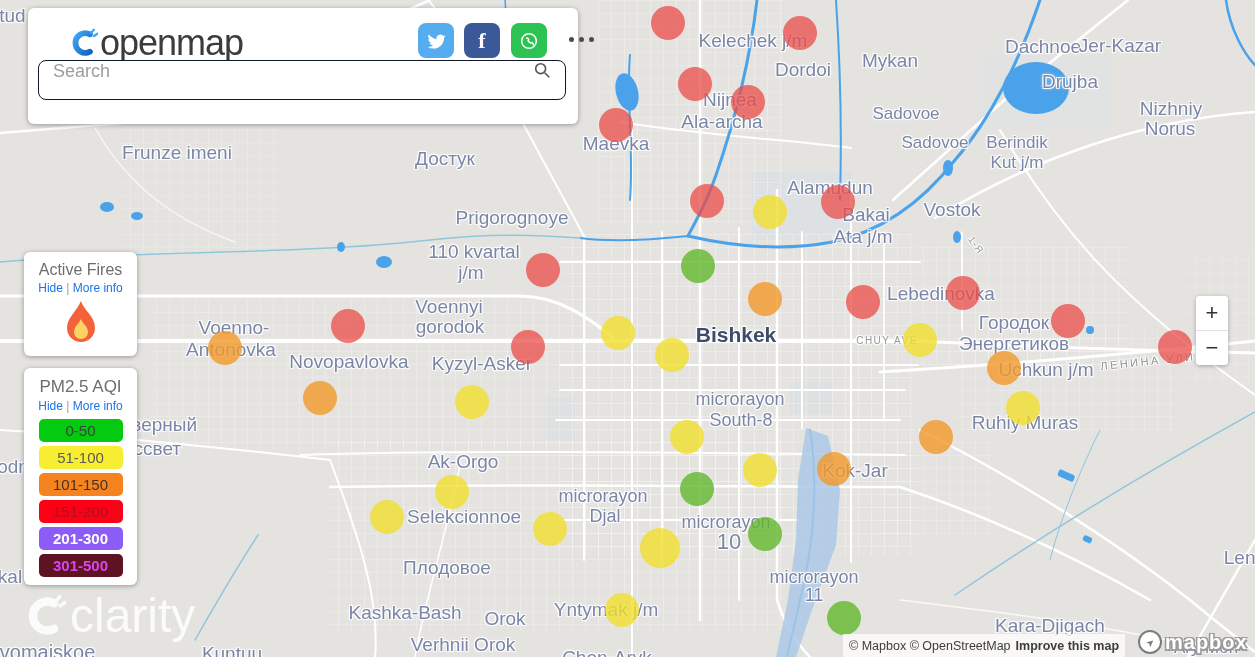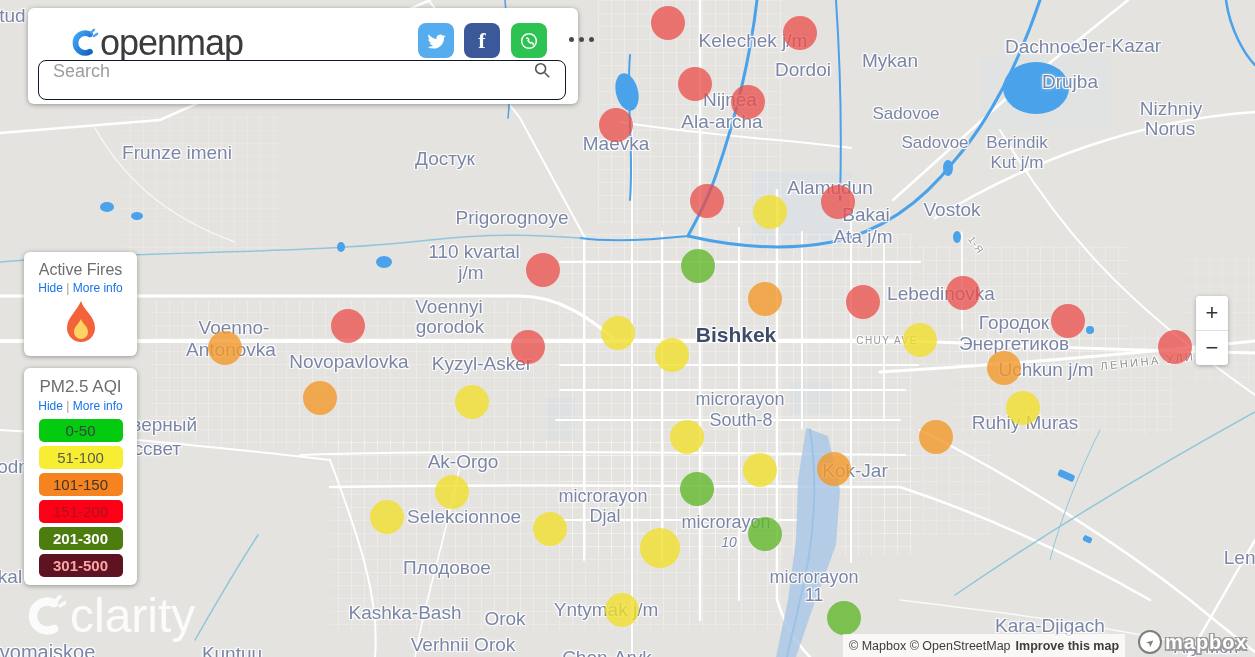--- a/index.html
+++ b/index.html
@@ -6,21 +6,21 @@
   .screen{position:relative;width:1255px;height:657px;overflow:hidden;background:#e5e3df;}
   .screen svg.mapart{position:absolute;left:0;top:0;z-index:1;}
   
   .map-label{position:absolute;transform:translate(-50%,-50%);white-space:nowrap;color:#7b86a6;z-index:2;
     text-shadow:-1px -1px 0 rgba(255,255,255,.85),1px -1px 0 rgba(255,255,255,.85),-1px 1px 0 rgba(255,255,255,.85),1px 1px 0 rgba(255,255,255,.85),0 0 4px #fff;
     pointer-events:none;}
   
   .marker{position:absolute;width:34px;height:34px;border-radius:50%;transform:translate(-50%,-50%);z-index:3;}
   
   .card{position:absolute;background:#fff;border-radius:6px;box-shadow:0 1px 5px rgba(0,0,0,.35);z-index:10;}
-  .header-card{left:28px;top:8px;width:550px;height:96px;}
+  .header-card{left:28px;top:8px;width:550px;height:116px;}
   .logo{position:absolute;left:40px;top:14px;display:flex;align-items:center;}
   .logo-text{font-size:36px;color:#3c3c3c;letter-spacing:-1px;margin-left:2px;}
   .start-btn{position:absolute;left:240px;top:15px;width:148px;height:35px;background:#2196f3;border:none;border-radius:4px;color:#fff;font-size:15px;font-family:"Liberation Sans",sans-serif;cursor:pointer;}
   .social{position:absolute;top:15px;width:36px;height:35px;border-radius:8px;display:flex;align-items:center;justify-content:center;cursor:pointer;}
   .social.tw{left:390px;} .social.fb{left:436px;} .social.wa{left:483px;}
   .fb-f{color:#fff;font-size:22px;font-weight:bold;font-family:"Liberation Serif",serif;}
   .dots{position:absolute;left:541px;top:29px;display:flex;gap:5px;cursor:pointer;}
   .dots i{width:5px;height:5px;border-radius:50%;background:#4a4a4a;}
   .search-wrap{position:absolute;left:10px;top:52px;width:526px;height:38px;border:1px solid #0f172a;border-radius:8px;background:#fff;display:flex;align-items:flex-start;}
   .search-input{flex:1;border:none;outline:none;font-size:18px;color:#444;padding:0 14px;font-family:"Liberation Sans",sans-serif;background:transparent;}
@@ -194,21 +194,21 @@
       <div class="map-label" style="left: 1014px; top: 344px; font-size: 19px;">Энергетиков</div>
       <div class="map-label" style="left: 1046px; top: 370px; font-size: 19px;">Uchkun j/m</div>
       <div class="map-label" style="left: 1025px; top: 423px; font-size: 19px;">Ruhiy Muras</div>
       <div class="map-label" style="left: 1158px; top: 360px; font-size: 11px; color: rgb(143, 145, 148); letter-spacing: 2.5px; transform: translate(-50%, -50%) rotate(-6deg);">ЛЕНИНА УЛИЦА</div>
       <div class="map-label" style="left: 976px; top: 245px; font-size: 10px; color: rgb(151, 153, 156); letter-spacing: 1px; transform: translate(-50%, -50%) rotate(55deg);">1-Я</div>
       <div class="map-label" style="left: 463px; top: 462px; font-size: 19px;">Ak-Orgo</div>
       <div class="map-label" style="left: 464px; top: 517px; font-size: 19px;">Selekcionnoe</div>
       <div class="map-label" style="left: 603px; top: 496px; font-size: 18px;">microrayon</div>
       <div class="map-label" style="left: 605px; top: 516px; font-size: 18px;">Djal</div>
       <div class="map-label" style="left: 726px; top: 522px; font-size: 18px;">microrayon</div>
-      <div class="map-label" style="left: 729px; top: 542px; font-size: 14px; font-style: italic;">10</div>
+      <div class="map-label" style="left: 729px; top: 542px; font-size: 22px;">10</div>
       <div class="map-label" style="left: 814px; top: 577px; font-size: 18px;">microrayon</div>
       <div class="map-label" style="left: 814px; top: 595px; font-size: 18px;">11</div>
       <div class="map-label" style="left: 855px; top: 471px; font-size: 19px;">Kok-Jar</div>
       <div class="map-label" style="left: 447px; top: 568px; font-size: 19px;">Плодовое</div>
       <div class="map-label" style="left: 405px; top: 613px; font-size: 19px;">Kashka-Bash</div>
       <div class="map-label" style="left: 505px; top: 619px; font-size: 19px;">Orok</div>
       <div class="map-label" style="left: 463px; top: 645px; font-size: 19px;">Verhnii Orok</div>
       <div class="map-label" style="left: 606px; top: 610px; font-size: 19px;">Yntymak j/m</div>
       <div class="map-label" style="left: 1050px; top: 626px; font-size: 19px;">Kara-Djigach</div>
       <div class="map-label" style="left: 1247px; top: 558px; font-size: 19px;">Lenin</div>
@@ -325,22 +325,22 @@
     <div class="panel-links">
       <a>Hide</a>
       <span>|</span>
       <a>More info</a>
     </div>
     <div class="pills">
         <div class="pill" style="background: rgb(4, 202, 16); color: rgb(60, 68, 64);">0-50</div>
         <div class="pill" style="background: rgb(247, 238, 52); color: rgb(92, 92, 80);">51-100</div>
         <div class="pill" style="background: rgb(245, 132, 32); color: rgb(67, 52, 37);">101-150</div>
         <div class="pill" style="background: rgb(254, 0, 22); color: rgb(163, 22, 31);">151-200</div>
-        <div class="pill" style="background: #4d7c0f; color: rgb(255, 255, 255); font-weight: 700;">201-300</div>
-        <div class="pill" style="background: rgb(94, 19, 34); color: #fca5a5; font-weight: 700;">301-500</div>
+        <div class="pill" style="background: #8b5cf6; color: rgb(255, 255, 255); font-weight: 700;">201-300</div>
+        <div class="pill" style="background: rgb(94, 19, 34); color: #d946ef; font-weight: 700;">301-500</div>
       </div>
   </div>
 
   <div class="watermark">
     <svg width="44" height="54" viewBox="0 0 52 52">
       <path d="M38 11 A17 17 0 1 0 38 41" fill="none" stroke="#ffffff" stroke-width="10" stroke-linecap="round"></path>
       <line x1="40" y1="8" x2="45" y2="3" stroke="#ffffff" stroke-width="4" stroke-linecap="round"></line>
       <line x1="45" y1="14" x2="51" y2="10" stroke="#ffffff" stroke-width="4" stroke-linecap="round"></line>
     </svg>
     <span class="watermark-text">clarity</span>

